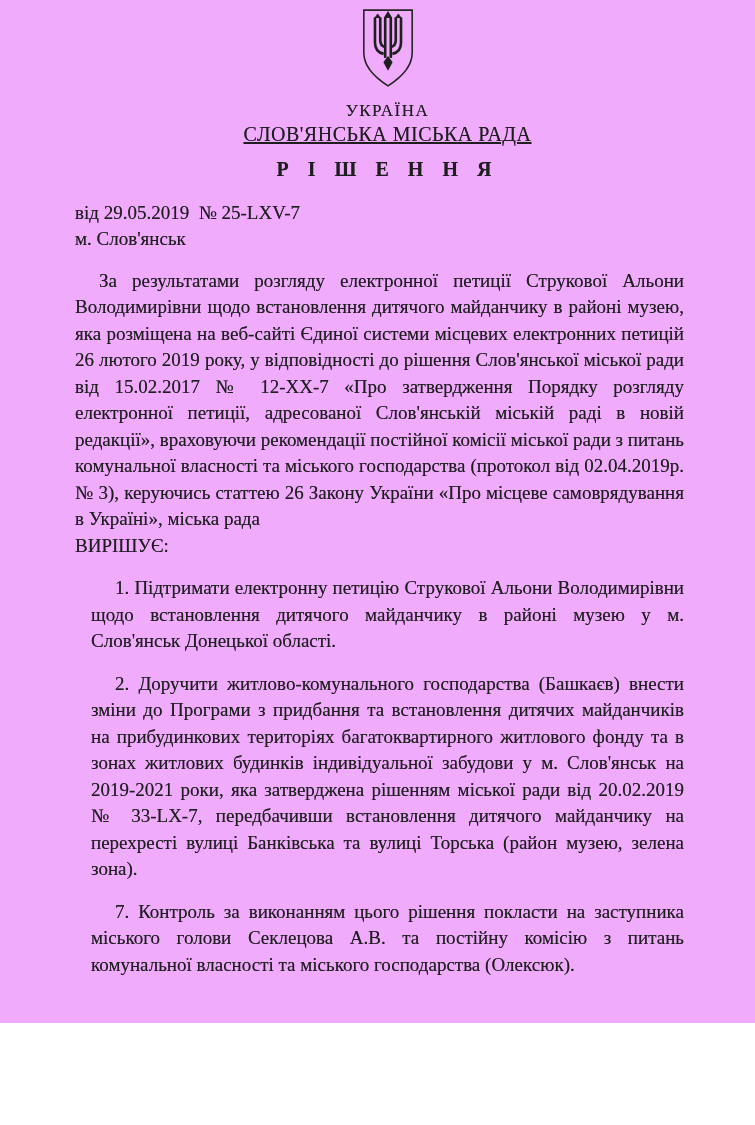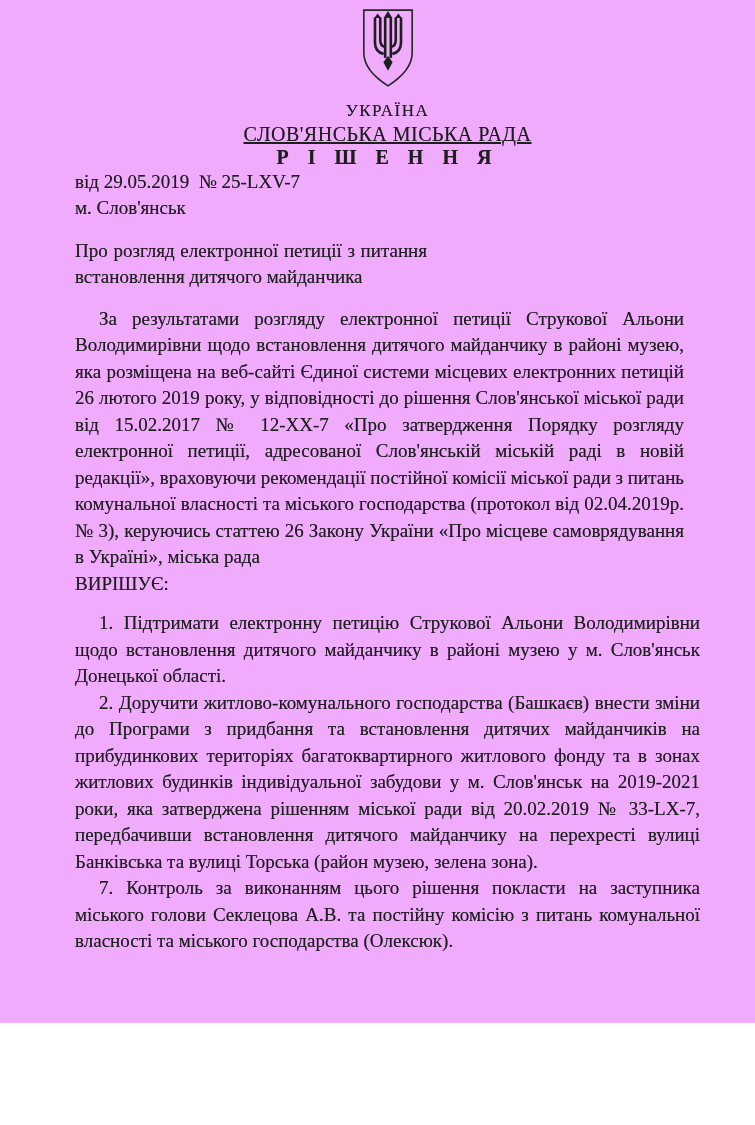--- a/index.html
+++ b/index.html
@@ -8,28 +8,28 @@
     background:#f0abfc;color:#1e1e1e;
     font-family:"Liberation Serif","DejaVu Serif",serif;
     font-size:19px;line-height:26.5px;
     padding:8px 55px 0 75px;position:relative;overflow:hidden;
     text-shadow:0 0 .5px rgba(20,20,20,.55);
   }
   .header{text-align:center;}
   .emblem-wrap{display:inline-block;line-height:0;}
   .country{font-size:17px;letter-spacing:1.5px;margin-top:5px;line-height:20px;}
   .council{font-size:20px;letter-spacing:.5px;margin-top:2px;line-height:23px;text-decoration:underline;}
-  .doctype{font-size:20px;font-weight:bold;letter-spacing:7px;margin-top:0;line-height:23px;}
-  .meta{}
+  .doctype{font-size:20px;font-weight:bold;letter-spacing:7px;margin-top:12px;line-height:23px;}
+  .meta{margin-top:19px;}
   .date-line{white-space:pre-wrap;}
   .subject{width:352px;text-align:justify;margin-top:16px;}
   .preamble{margin:15px 16px 0 0;text-align:justify;text-indent:24px;}
   .resolves{}
   .items{margin-top:13px;}
-  .items p{margin:0;text-align:justify;text-indent:24px;}
+  .items p{margin:16px;text-align:justify;text-indent:24px;}
   .signature{margin-top:31px;}
   .sig-line{display:block;}
 </style>
 </head>
 <body>
 
 <div class="page">
 
   <div class="header">
     <span class="emblem-wrap">
@@ -52,21 +52,20 @@
     <div class="country">УКРАЇНА</div>
     <div class="council">СЛОВ'ЯНСЬКА МІСЬКА РАДА</div>
     <div class="doctype">Р І Ш Е Н Н Я</div>
   </div>
 
   <div class="meta">
     <div class="date-line">від 29.05.2019  № 25-LXV-7</div>
     <div class="city-line">м. Слов'янськ</div>
   </div>
 
-  <div class="subject">Про розгляд електронної петиції з питання встановлення дитячого майданчика</div>
 
   <p class="preamble">За результатами розгляду електронної петиції Струкової Альони Володимирівни щодо встановлення дитячого майданчику в районі музею, яка розміщена на веб-сайті Єдиної системи місцевих електронних петицій 26 лютого 2019 року, у відповідності до рішення Слов'янської міської ради від 15.02.2017 № 12-XX-7 «Про затвердження Порядку розгляду електронної петиції, адресованої Слов'янській міській раді в новій редакції», враховуючи рекомендації постійної комісії міської ради з питань комунальної власності та міського господарства (протокол від 02.04.2019р. № 3), керуючись статтею 26 Закону України «Про місцеве самоврядування в Україні», міська рада</p>
 
   <div class="resolves">ВИРІШУЄ:</div>
 
   <div class="items">
     <p>1. Підтримати електронну петицію Струкової Альони Володимирівни щодо встановлення дитячого майданчику в районі музею у м. Слов'янськ Донецької області.</p>
     <p>2. Доручити житлово-комунального господарства (Башкаєв) внести зміни до Програми з придбання та встановлення дитячих майданчиків на прибудинкових територіях багатоквартирного житлового фонду та в зонах житлових будинків індивідуальної забудови у м. Слов'янськ на 2019-2021 роки, яка затверджена рішенням міської ради від 20.02.2019 № 33-LX-7, передбачивши встановлення дитячого майданчику на перехресті вулиці Банківська та вулиці Торська (район музею, зелена зона).</p>
     <p>7. Контроль за виконанням цього рішення покласти на заступника міського голови Секлецова А.В. та постійну комісію з питань комунальної власності та міського господарства (Олексюк).</p>
   </div>

